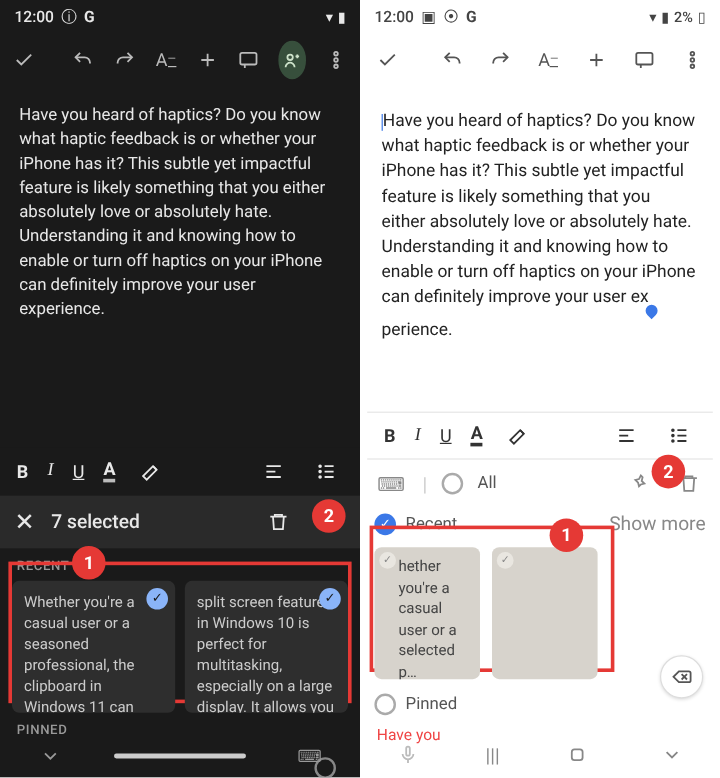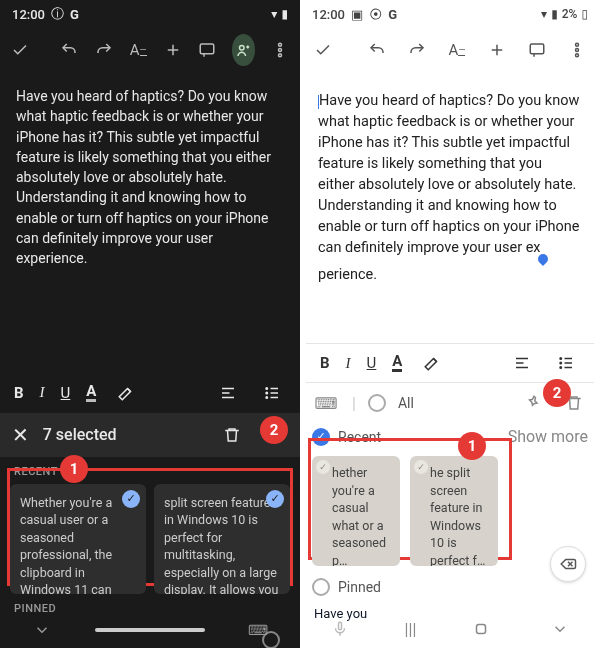--- a/index.html
+++ b/index.html
@@ -66,21 +66,21 @@
   .clip-row .all-circle{width:18px;height:18px;border:2px solid #aaa;border-radius:50%}
   .clip-row .all-txt{font-size:14px;color:#555}
   .recent-row{display:flex;align-items:center;padding:4px 12px 4px 12px;gap:8px}
   .recent-row .chkc{width:18px;height:18px;background:#3b78e7;border-radius:50%;color:#fff;display:flex;align-items:center;justify-content:center;font-size:11px}
   .showmore{margin-left:auto;font-size:16px;color:#888}
   .lcards{display:flex;gap:10px;padding:6px 12px}
   .lcard{flex:0 0 88px;background:#d7d3cc;border-radius:6px;padding:8px 8px;font-size:12.5px;line-height:1.4;color:#444;position:relative;height:110px;overflow:hidden}
   .lcard .lchk{position:absolute;top:4px;left:4px;width:14px;height:14px;background:#e9e6e0;border-radius:50%;color:#888;display:flex;align-items:center;justify-content:center;font-size:9px}
   .pinned-light{display:flex;align-items:center;padding:6px 12px;gap:8px;font-size:14px;color:#555}
   .pinned-light .circ{width:18px;height:18px;border:2px solid #aaa;border-radius:50%}
-  .sugg{padding:4px 14px;font-size:13px;color:#0f172a}
+  .sugg{padding:4px 14px;font-size:13px;color:#ef4444}
   .light .nav{position:absolute;bottom:0;left:0;right:0;height:38px;display:flex;align-items:center;justify-content:space-around;color:#888}
   .float-del{position:absolute;right:14px;bottom:66px;width:36px;height:36px;background:#fff;border:1px solid #ddd;border-radius:50%;display:flex;align-items:center;justify-content:center;color:#555;box-shadow:0 1px 3px rgba(0,0,0,0.15)}
 
   svg{width:18px;height:18px;stroke:currentColor;fill:none;stroke-width:2}
 </style>
 </head>
 <body>
 
 <div class="container">
 
@@ -357,25 +357,24 @@
       <span style="font-size:14px;color:#555">Recent</span>
       <span class="showmore">Show more</span>
     </div>
 
     <div class="numbadge" style="top:432px;left:158px">1</div>
     <div class="redbox" style="top:438px;left:8px;width:204px;height:122px"></div>
 
     <div class="lcards">
       <div class="lcard">
         <span class="lchk">✓</span>
-        <span style="display:block;padding-left:12px">hether you're a casual what or a seasoned p…</span>
+        <span style="display:block;padding-left:12px">hether you're a casual user or a selected p…</span>
       </div>
       <div class="lcard">
         <span class="lchk">✓</span>
-        <span style="display:block;padding-left:12px">he split screen feature in Windows 10 is perfect f…</span>
       </div>
     </div>
 
     <div class="pinned-light">
       <span class="circ"></span>
       <span>Pinned</span>
     </div>
 
     <div class="sugg">Have you</div>
 

